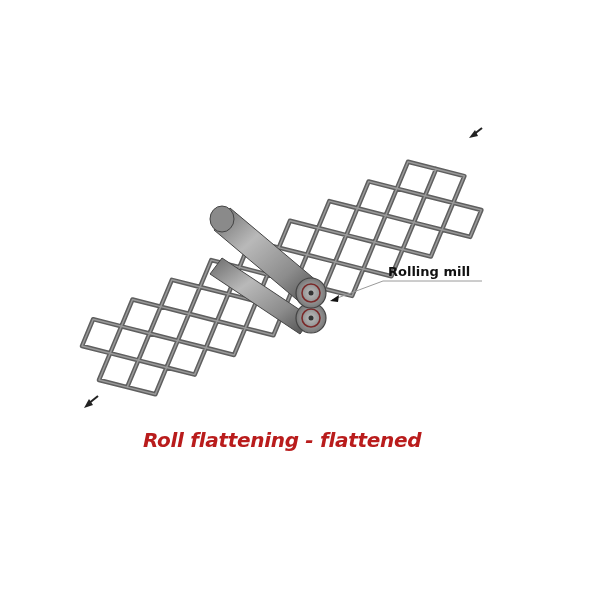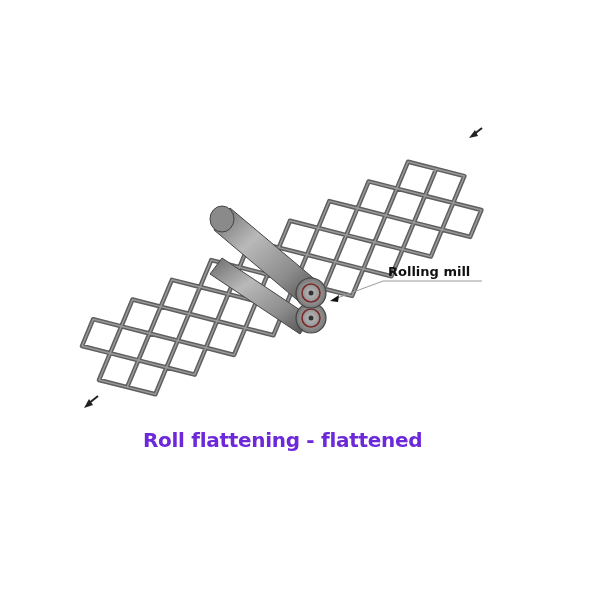--- a/index.html
+++ b/index.html
@@ -1,19 +1,19 @@
 <!DOCTYPE html>
 <html><head>
 <meta charset="utf-8">
 <style>
   html, body { margin:0; padding:0; background:#ffffff; }
   body { width:600px; height:600px; position:relative; overflow:hidden;
          font-family:"DejaVu Sans", "Liberation Sans", sans-serif; }
   #stage { position:absolute; left:0; top:0; width:600px; height:556px; }
-  .caption { position:absolute; font-weight:bold; color:#6d28d9; font-size:20px; letter-spacing:-0.3px; white-space:nowrap; }
+  .caption { position:absolute; font-weight:bold; color:#b91c1c; font-size:20px; letter-spacing:-0.3px; white-space:nowrap;font-style:italic; }
   #cap1 { left:143px; top:428px; }
   #cap2 { left:183px; top:455px; }
   #label { position:absolute; left:388px; top:264px; font-weight:bold; font-size:13px; color:#111; white-space:nowrap; }
 </style>
 </head>
 <body>
 
 <div id="stage">
   <svg width="600" height="600" viewBox="0 0 600 600" xmlns="http://www.w3.org/2000/svg">
     <defs>

